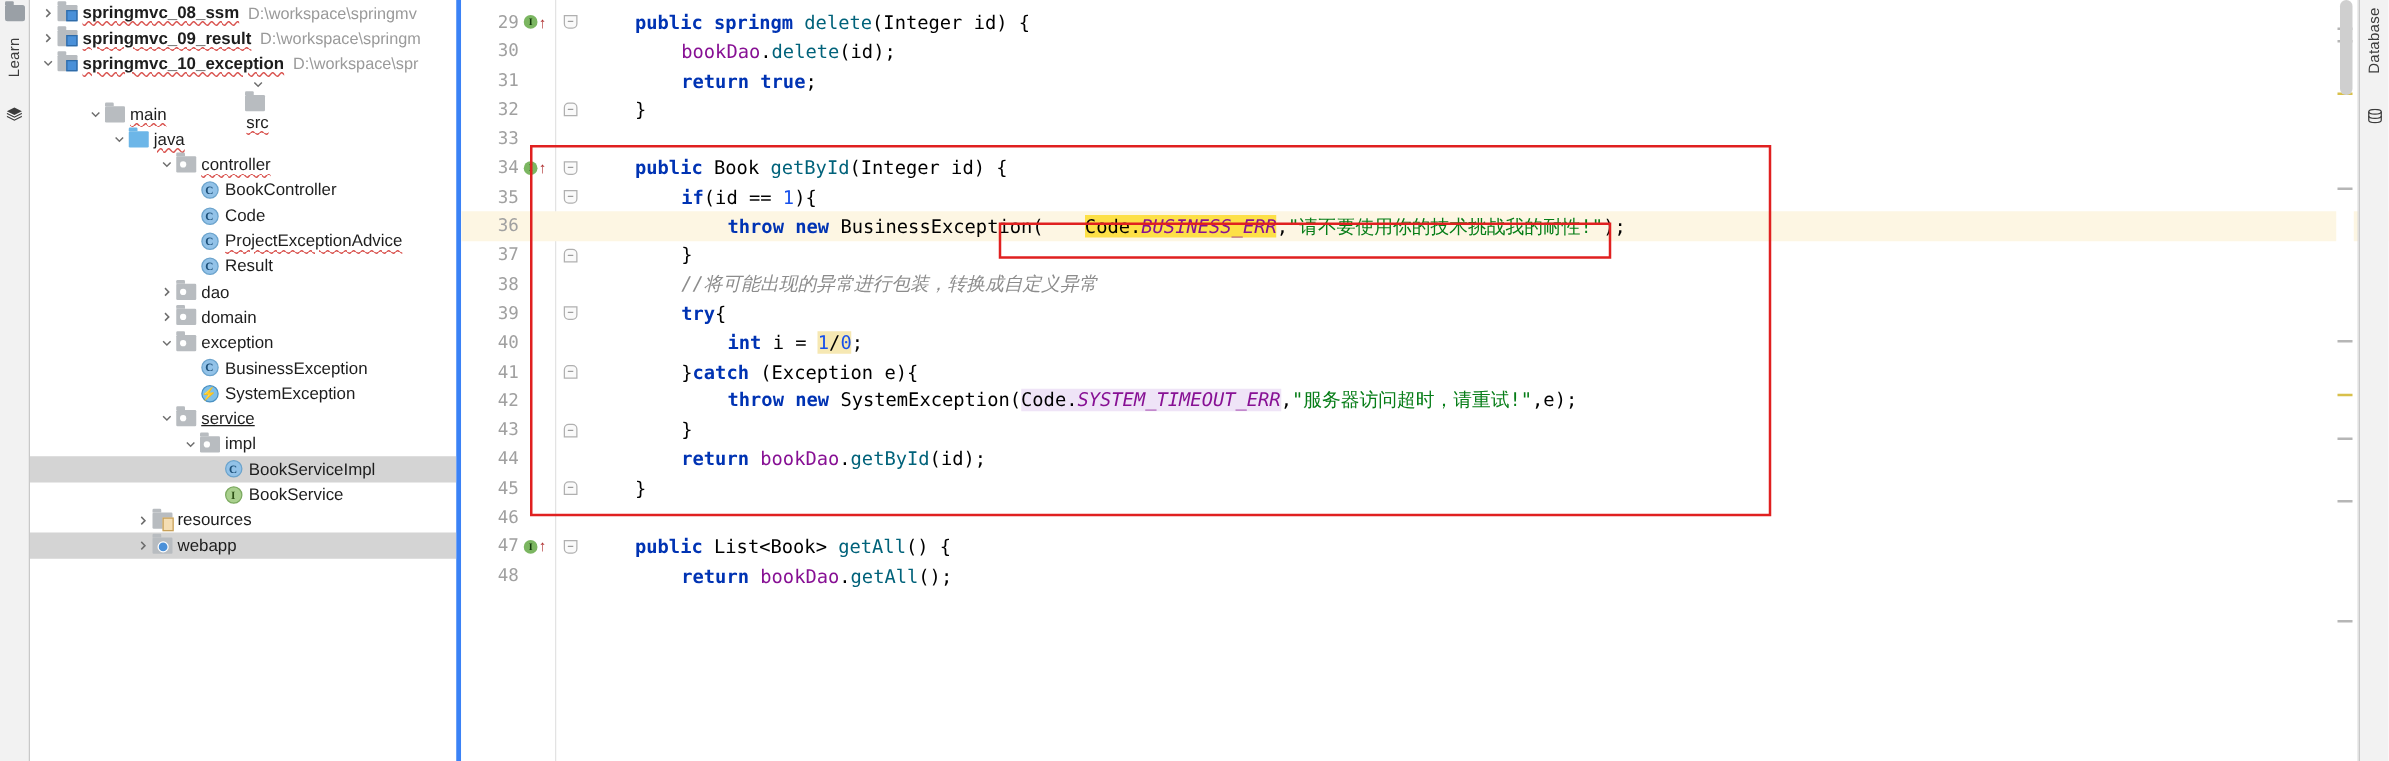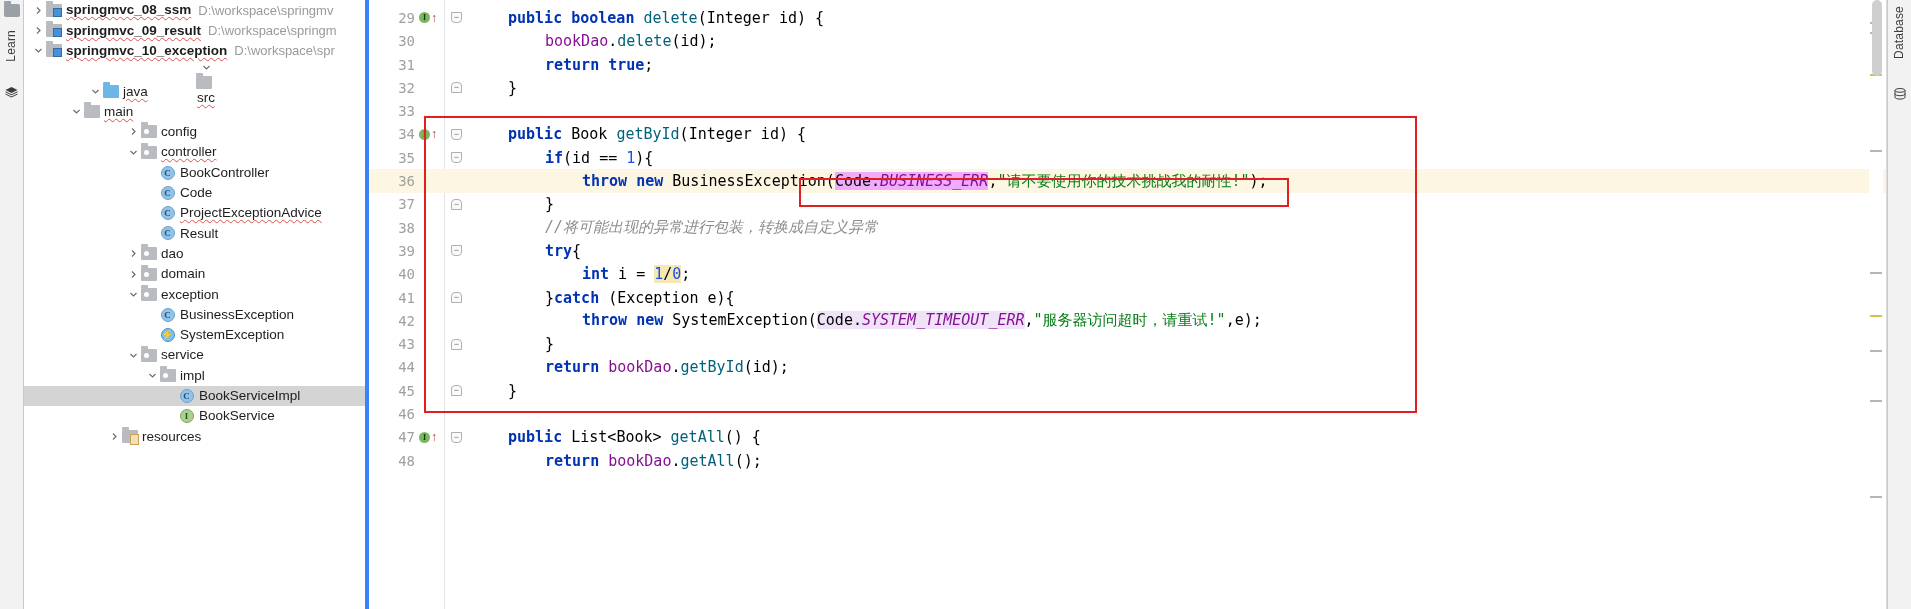--- a/index.html
+++ b/index.html
@@ -258,21 +258,21 @@
     letter-spacing: 0px;
   }
   .kw   { color: #0033b3; font-weight: bold; }
   .type { color: #000000; }
   .meth { color: #00627a; }
   .fld  { color: #871094; }
   .num  { color: #1750eb; }
   .str  { color: #067d17; }
   .cmt  { color: #8c8c8c; font-style: italic; }
   .stat { color: #871094; font-style: italic; }
-  .sel  { background: #f0abfc; }
+  .sel  { background: #fde047; margin-left: 33px; }
   .hl-yellow { background: #f6e8b3; }
   .hl-violet { background: #efe4f7; }
 
   
   .redbox {
     position: absolute;
     border: 2px solid #e02020;
     pointer-events: none;
     z-index: 20;
   }
@@ -370,206 +370,206 @@
           <span class="arrow">
             <svg width="9" height="9" viewBox="0 0 9 9">
               <path d="M1.5 3 L4.5 6 L7.5 3" fill="none" stroke="#6e6e6e" stroke-width="1.2"></path>
             </svg>
           </span>
           <span class="node-icon">
             <span class="ic-folder-plain"></span>
           </span>
           <span class="lbl squiggle">src</span>
         </div>
+        <div class="tree-row" style="padding-left: 46px;">
+          <span class="arrow">
+            <svg width="9" height="9" viewBox="0 0 9 9">
+              <path d="M1.5 3 L4.5 6 L7.5 3" fill="none" stroke="#6e6e6e" stroke-width="1.2"></path>
+            </svg>
+          </span>
+          <span class="node-icon">
+            <span class="ic-folder-plain"></span>
+          </span>
+          <span class="lbl squiggle">main</span>
+        </div>
         <div class="tree-row" style="padding-left: 65px;">
           <span class="arrow">
             <svg width="9" height="9" viewBox="0 0 9 9">
               <path d="M1.5 3 L4.5 6 L7.5 3" fill="none" stroke="#6e6e6e" stroke-width="1.2"></path>
             </svg>
           </span>
           <span class="node-icon">
             <span class="ic-folder-src"></span>
           </span>
           <span class="lbl squiggle">java</span>
         </div>
-        <div class="tree-row" style="padding-left: 46px;">
-          <span class="arrow">
-            <svg width="9" height="9" viewBox="0 0 9 9">
-              <path d="M1.5 3 L4.5 6 L7.5 3" fill="none" stroke="#6e6e6e" stroke-width="1.2"></path>
-            </svg>
-          </span>
-          <span class="node-icon">
-            <span class="ic-folder-plain"></span>
-          </span>
-          <span class="lbl squiggle">main</span>
-        </div>
         <div class="tree-row" style="padding-left: 103px;">
           <span class="arrow">
             <svg width="9" height="9" viewBox="0 0 9 9">
+              <path d="M1.5 3 L4.5 6 L7.5 3" fill="none" stroke="#6e6e6e" stroke-width="1.2"></path>
+            </svg>
+          </span>
+          <span class="node-icon">
+            <span class="ic-folder-pkg"></span>
+          </span>
+          <span class="lbl squiggle">controller</span>
+        </div>
+        <div class="tree-row" style="padding-left: 122px;">
+          <span class="arrow empty"></span>
+          <span class="node-icon">
+            <span class="ic-class">C</span>
+          </span>
+          <span class="lbl">BookController</span>
+        </div>
+        <div class="tree-row" style="padding-left: 122px;">
+          <span class="arrow empty"></span>
+          <span class="node-icon">
+            <span class="ic-class">C</span>
+          </span>
+          <span class="lbl">Code</span>
+        </div>
+        <div class="tree-row" style="padding-left: 122px;">
+          <span class="arrow empty"></span>
+          <span class="node-icon">
+            <span class="ic-class">C</span>
+          </span>
+          <span class="lbl squiggle">ProjectExceptionAdvice</span>
+        </div>
+        <div class="tree-row" style="padding-left: 122px;">
+          <span class="arrow empty"></span>
+          <span class="node-icon">
+            <span class="ic-class">C</span>
+          </span>
+          <span class="lbl">Result</span>
+        </div>
+        <div class="tree-row" style="padding-left: 103px;">
+          <span class="arrow">
+            <svg width="9" height="9" viewBox="0 0 9 9">
               <path d="M3 1.5 L6 4.5 L3 7.5" fill="none" stroke="#6e6e6e" stroke-width="1.2"></path>
             </svg>
           </span>
           <span class="node-icon">
             <span class="ic-folder-pkg"></span>
           </span>
-          <span class="lbl">config</span>
+          <span class="lbl">dao</span>
         </div>
         <div class="tree-row" style="padding-left: 103px;">
           <span class="arrow">
             <svg width="9" height="9" viewBox="0 0 9 9">
-              <path d="M1.5 3 L4.5 6 L7.5 3" fill="none" stroke="#6e6e6e" stroke-width="1.2"></path>
+              <path d="M3 1.5 L6 4.5 L3 7.5" fill="none" stroke="#6e6e6e" stroke-width="1.2"></path>
             </svg>
           </span>
           <span class="node-icon">
             <span class="ic-folder-pkg"></span>
           </span>
-          <span class="lbl squiggle">controller</span>
+          <span class="lbl">domain</span>
+        </div>
+        <div class="tree-row" style="padding-left: 103px;">
+          <span class="arrow">
+            <svg width="9" height="9" viewBox="0 0 9 9">
+              <path d="M1.5 3 L4.5 6 L7.5 3" fill="none" stroke="#6e6e6e" stroke-width="1.2"></path>
+            </svg>
+          </span>
+          <span class="node-icon">
+            <span class="ic-folder-pkg"></span>
+          </span>
+          <span class="lbl">exception</span>
         </div>
         <div class="tree-row" style="padding-left: 122px;">
           <span class="arrow empty"></span>
           <span class="node-icon">
             <span class="ic-class">C</span>
           </span>
-          <span class="lbl">BookController</span>
+          <span class="lbl">BusinessException</span>
         </div>
         <div class="tree-row" style="padding-left: 122px;">
           <span class="arrow empty"></span>
           <span class="node-icon">
+            <span class="ic-exception">⚡</span>
+          </span>
+          <span class="lbl">SystemException</span>
+        </div>
+        <div class="tree-row" style="padding-left: 103px; text-decoration: underline;">
+          <span class="arrow">
+            <svg width="9" height="9" viewBox="0 0 9 9">
+              <path d="M1.5 3 L4.5 6 L7.5 3" fill="none" stroke="#6e6e6e" stroke-width="1.2"></path>
+            </svg>
+          </span>
+          <span class="node-icon">
+            <span class="ic-folder-pkg"></span>
+          </span>
+          <span class="lbl">service</span>
+        </div>
+        <div class="tree-row" style="padding-left: 122px;">
+          <span class="arrow">
+            <svg width="9" height="9" viewBox="0 0 9 9">
+              <path d="M1.5 3 L4.5 6 L7.5 3" fill="none" stroke="#6e6e6e" stroke-width="1.2"></path>
+            </svg>
+          </span>
+          <span class="node-icon">
+            <span class="ic-folder-pkg"></span>
+          </span>
+          <span class="lbl">impl</span>
+        </div>
+        <div class="tree-row selected" style="padding-left: 141px;">
+          <span class="arrow empty"></span>
+          <span class="node-icon">
             <span class="ic-class">C</span>
           </span>
-          <span class="lbl">Code</span>
-        </div>
-        <div class="tree-row" style="padding-left: 122px;">
-          <span class="arrow empty"></span>
-          <span class="node-icon">
-            <span class="ic-class">C</span>
-          </span>
-          <span class="lbl squiggle">ProjectExceptionAdvice</span>
-        </div>
-        <div class="tree-row" style="padding-left: 122px;">
-          <span class="arrow empty"></span>
-          <span class="node-icon">
-            <span class="ic-class">C</span>
-          </span>
-          <span class="lbl">Result</span>
-        </div>
-        <div class="tree-row" style="padding-left: 103px;">
+          <span class="lbl">BookServiceImpl</span>
+        </div>
+        <div class="tree-row" style="padding-left: 141px;">
+          <span class="arrow empty"></span>
+          <span class="node-icon">
+            <span class="ic-interface">I</span>
+          </span>
+          <span class="lbl">BookService</span>
+        </div>
+        <div class="tree-row" style="padding-left: 84px;">
           <span class="arrow">
             <svg width="9" height="9" viewBox="0 0 9 9">
               <path d="M3 1.5 L6 4.5 L3 7.5" fill="none" stroke="#6e6e6e" stroke-width="1.2"></path>
             </svg>
           </span>
           <span class="node-icon">
-            <span class="ic-folder-pkg"></span>
-          </span>
-          <span class="lbl">dao</span>
-        </div>
-        <div class="tree-row" style="padding-left: 103px;">
+            <span class="ic-folder-res"></span>
+          </span>
+          <span class="lbl">resources</span>
+        </div>
+        <div class="tree-row selected" style="padding-left: 84px;">
           <span class="arrow">
             <svg width="9" height="9" viewBox="0 0 9 9">
               <path d="M3 1.5 L6 4.5 L3 7.5" fill="none" stroke="#6e6e6e" stroke-width="1.2"></path>
             </svg>
           </span>
           <span class="node-icon">
-            <span class="ic-folder-pkg"></span>
-          </span>
-          <span class="lbl">domain</span>
-        </div>
-        <div class="tree-row" style="padding-left: 103px;">
-          <span class="arrow">
-            <svg width="9" height="9" viewBox="0 0 9 9">
-              <path d="M1.5 3 L4.5 6 L7.5 3" fill="none" stroke="#6e6e6e" stroke-width="1.2"></path>
-            </svg>
-          </span>
-          <span class="node-icon">
-            <span class="ic-folder-pkg"></span>
-          </span>
-          <span class="lbl">exception</span>
-        </div>
-        <div class="tree-row" style="padding-left: 122px;">
-          <span class="arrow empty"></span>
-          <span class="node-icon">
-            <span class="ic-class">C</span>
-          </span>
-          <span class="lbl">BusinessException</span>
-        </div>
-        <div class="tree-row" style="padding-left: 122px;">
-          <span class="arrow empty"></span>
-          <span class="node-icon">
-            <span class="ic-exception">⚡</span>
-          </span>
-          <span class="lbl">SystemException</span>
-        </div>
-        <div class="tree-row" style="padding-left: 103px;">
-          <span class="arrow">
-            <svg width="9" height="9" viewBox="0 0 9 9">
-              <path d="M1.5 3 L4.5 6 L7.5 3" fill="none" stroke="#6e6e6e" stroke-width="1.2"></path>
-            </svg>
-          </span>
-          <span class="node-icon">
-            <span class="ic-folder-pkg"></span>
-          </span>
-          <span class="lbl">service</span>
-        </div>
-        <div class="tree-row" style="padding-left: 122px;">
-          <span class="arrow">
-            <svg width="9" height="9" viewBox="0 0 9 9">
-              <path d="M1.5 3 L4.5 6 L7.5 3" fill="none" stroke="#6e6e6e" stroke-width="1.2"></path>
-            </svg>
-          </span>
-          <span class="node-icon">
-            <span class="ic-folder-pkg"></span>
-          </span>
-          <span class="lbl">impl</span>
-        </div>
-        <div class="tree-row selected" style="padding-left: 141px;">
-          <span class="arrow empty"></span>
-          <span class="node-icon">
-            <span class="ic-class">C</span>
-          </span>
-          <span class="lbl">BookServiceImpl</span>
-        </div>
-        <div class="tree-row" style="padding-left: 141px;">
-          <span class="arrow empty"></span>
-          <span class="node-icon">
-            <span class="ic-interface">I</span>
-          </span>
-          <span class="lbl">BookService</span>
-        </div>
-        <div class="tree-row" style="padding-left: 84px;">
-          <span class="arrow">
-            <svg width="9" height="9" viewBox="0 0 9 9">
-              <path d="M3 1.5 L6 4.5 L3 7.5" fill="none" stroke="#6e6e6e" stroke-width="1.2"></path>
-            </svg>
-          </span>
-          <span class="node-icon">
-            <span class="ic-folder-res"></span>
-          </span>
-          <span class="lbl">resources</span>
+            <span class="ic-folder-web"></span>
+          </span>
+          <span class="lbl">webapp</span>
         </div>
       </div>
   </div>
 
   <div class="editor">
     <div class="gutter">
       <div class="gutter-sep"></div>
     </div>
     <div class="code-area" id="code-area">
         <div class="line" style="top: -17px;">
           <span class="ln">28</span>
           <span class="code-text" style="padding-left: 0px;"></span>
         </div>
         <div class="line" style="top: 6.3px;">
           <span class="ln">29</span>
           <span class="gmark">
             <span class="run-dot">I</span>
             <span class="up-arrow">↑</span>
           </span>
           <span class="fold">−</span>
-          <span class="code-text" style="padding-left: 37px;"><span class="kw">public</span> <span class="kw">boolean</span> <span class="meth">delete</span>(<span class="type">Integer</span> id) {</span>
+          <span class="code-text" style="padding-left: 37px;"><span class="kw">public</span> <span class="kw">springm</span> <span class="meth">delete</span>(<span class="type">Integer</span> id) {</span>
         </div>
         <div class="line" style="top: 29.6px;">
           <span class="ln">30</span>
           <span class="code-text" style="padding-left: 74px;"><span class="fld">bookDao</span>.<span class="meth">delete</span>(id);</span>
         </div>
         <div class="line" style="top: 52.9px;">
           <span class="ln">31</span>
           <span class="code-text" style="padding-left: 74px;"><span class="kw">return</span> <span class="kw">true</span>;</span>
         </div>
         <div class="line" style="top: 76.2px;">

